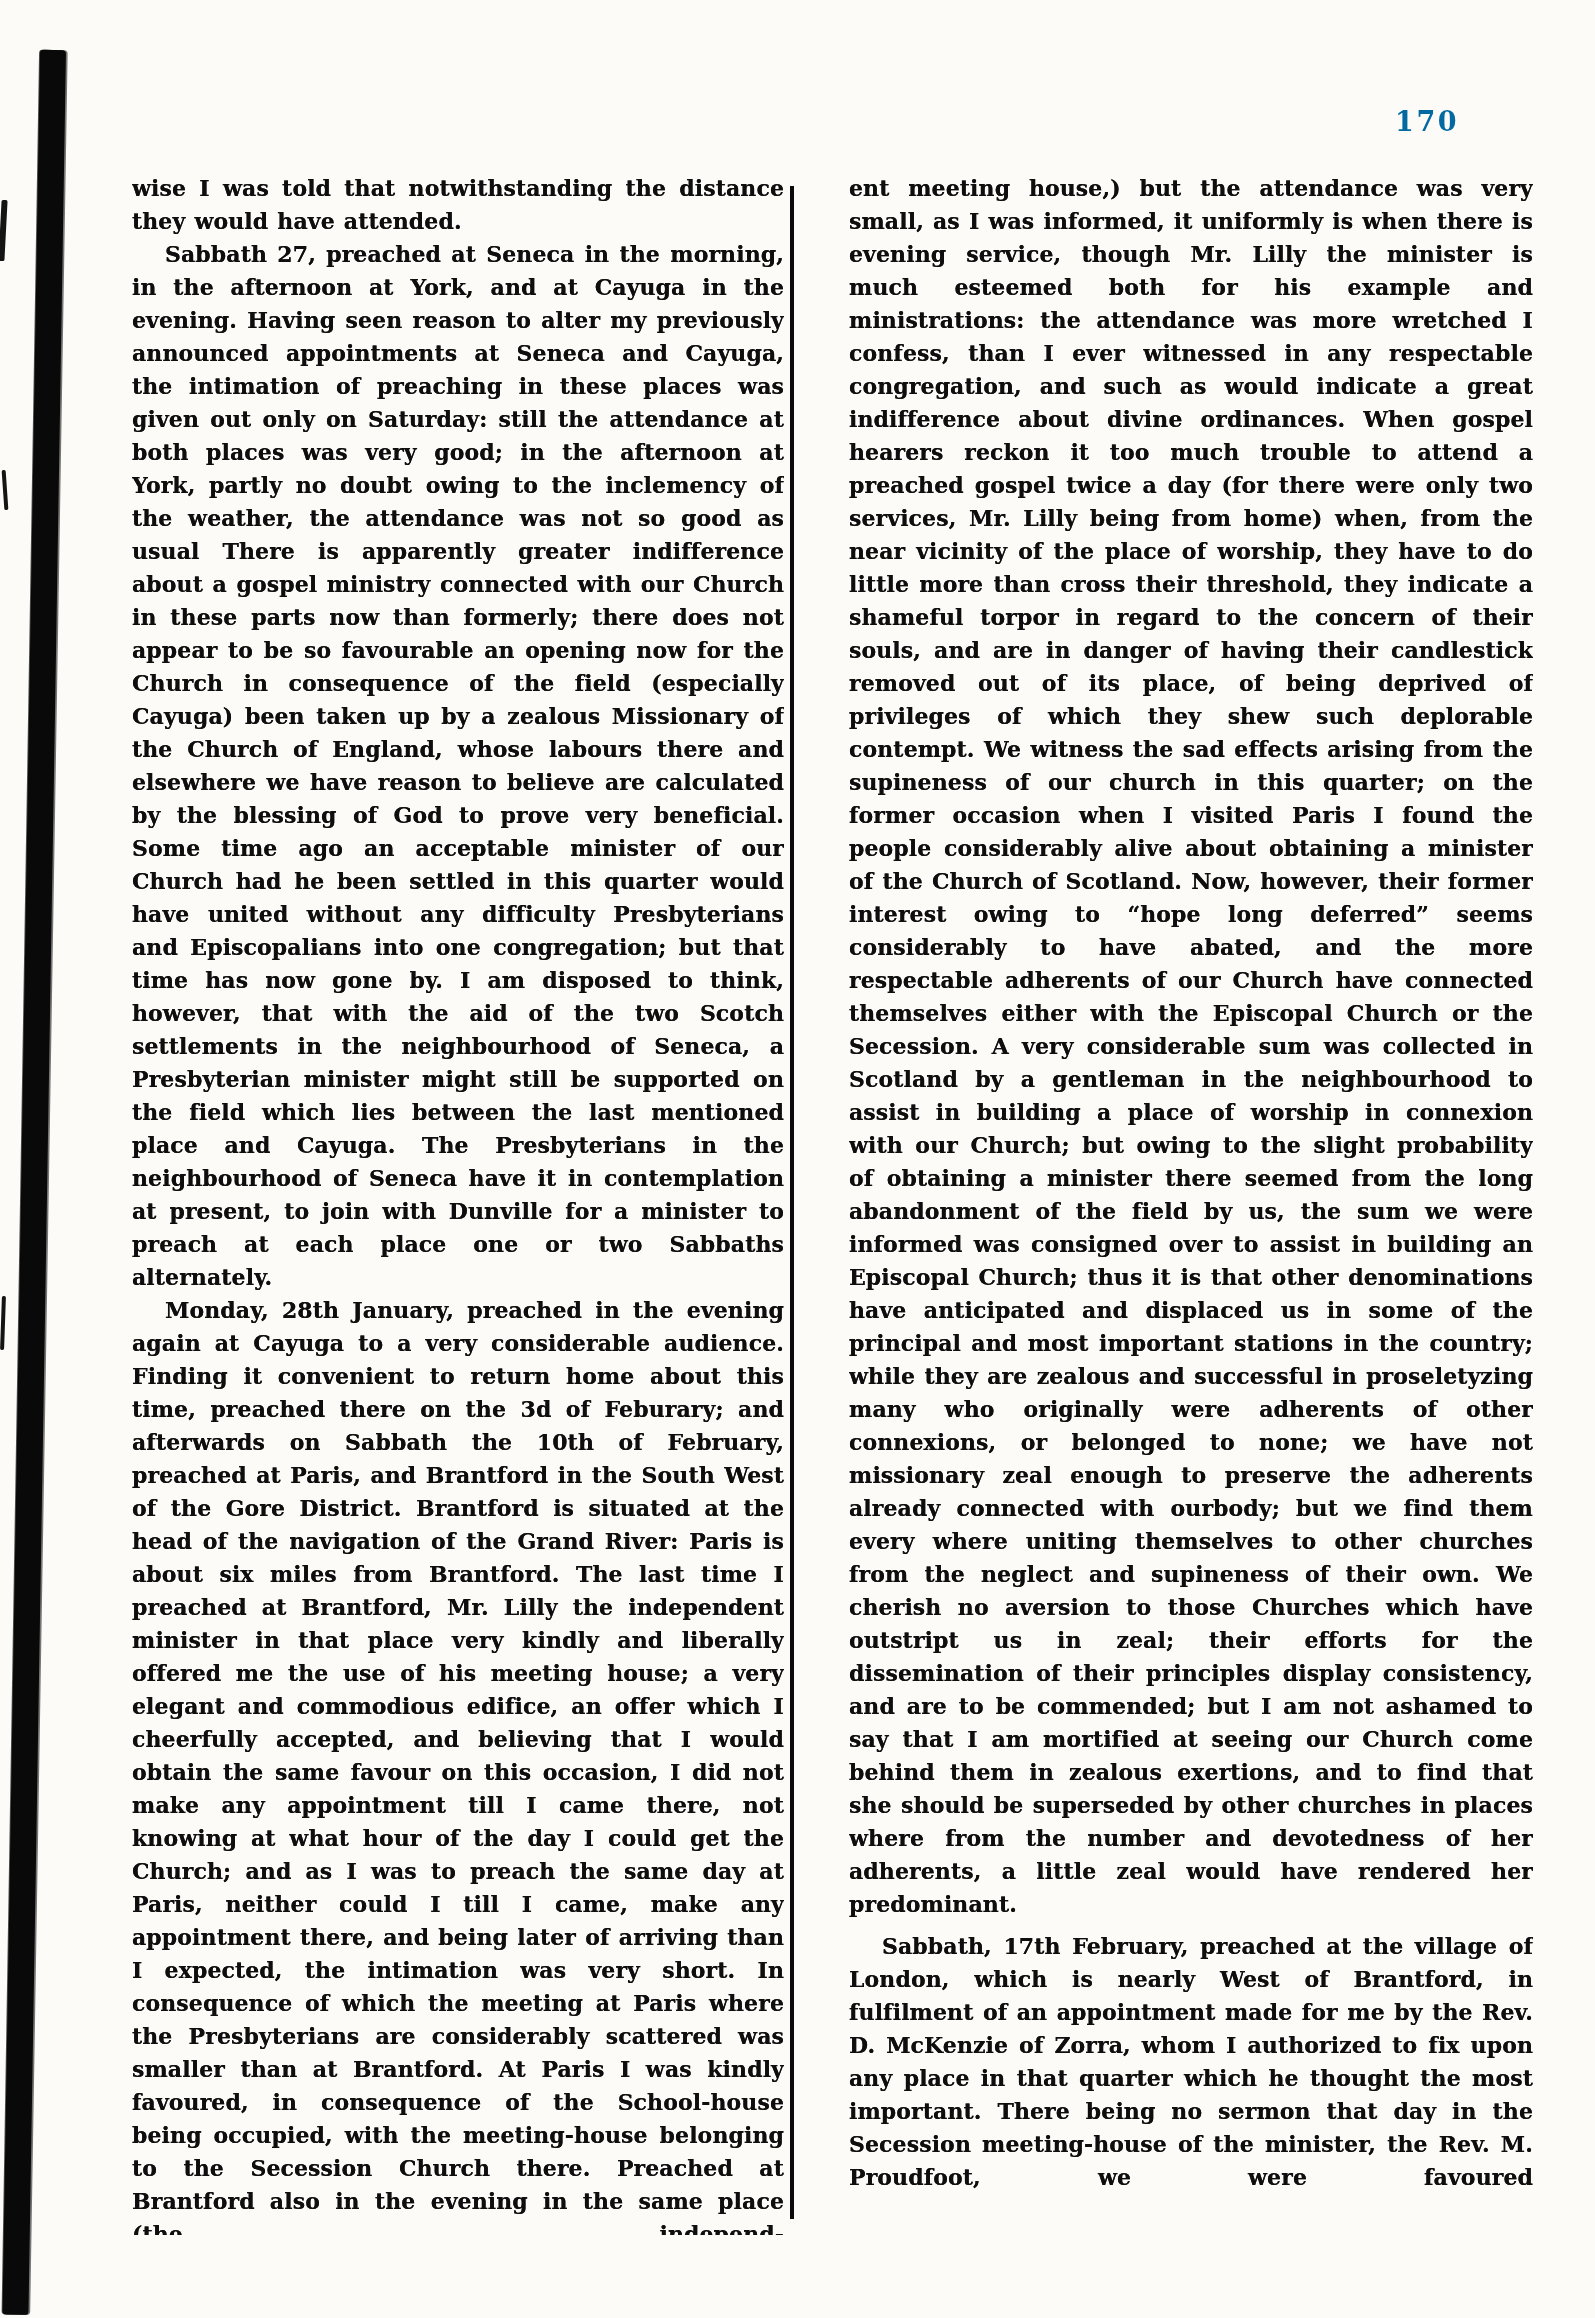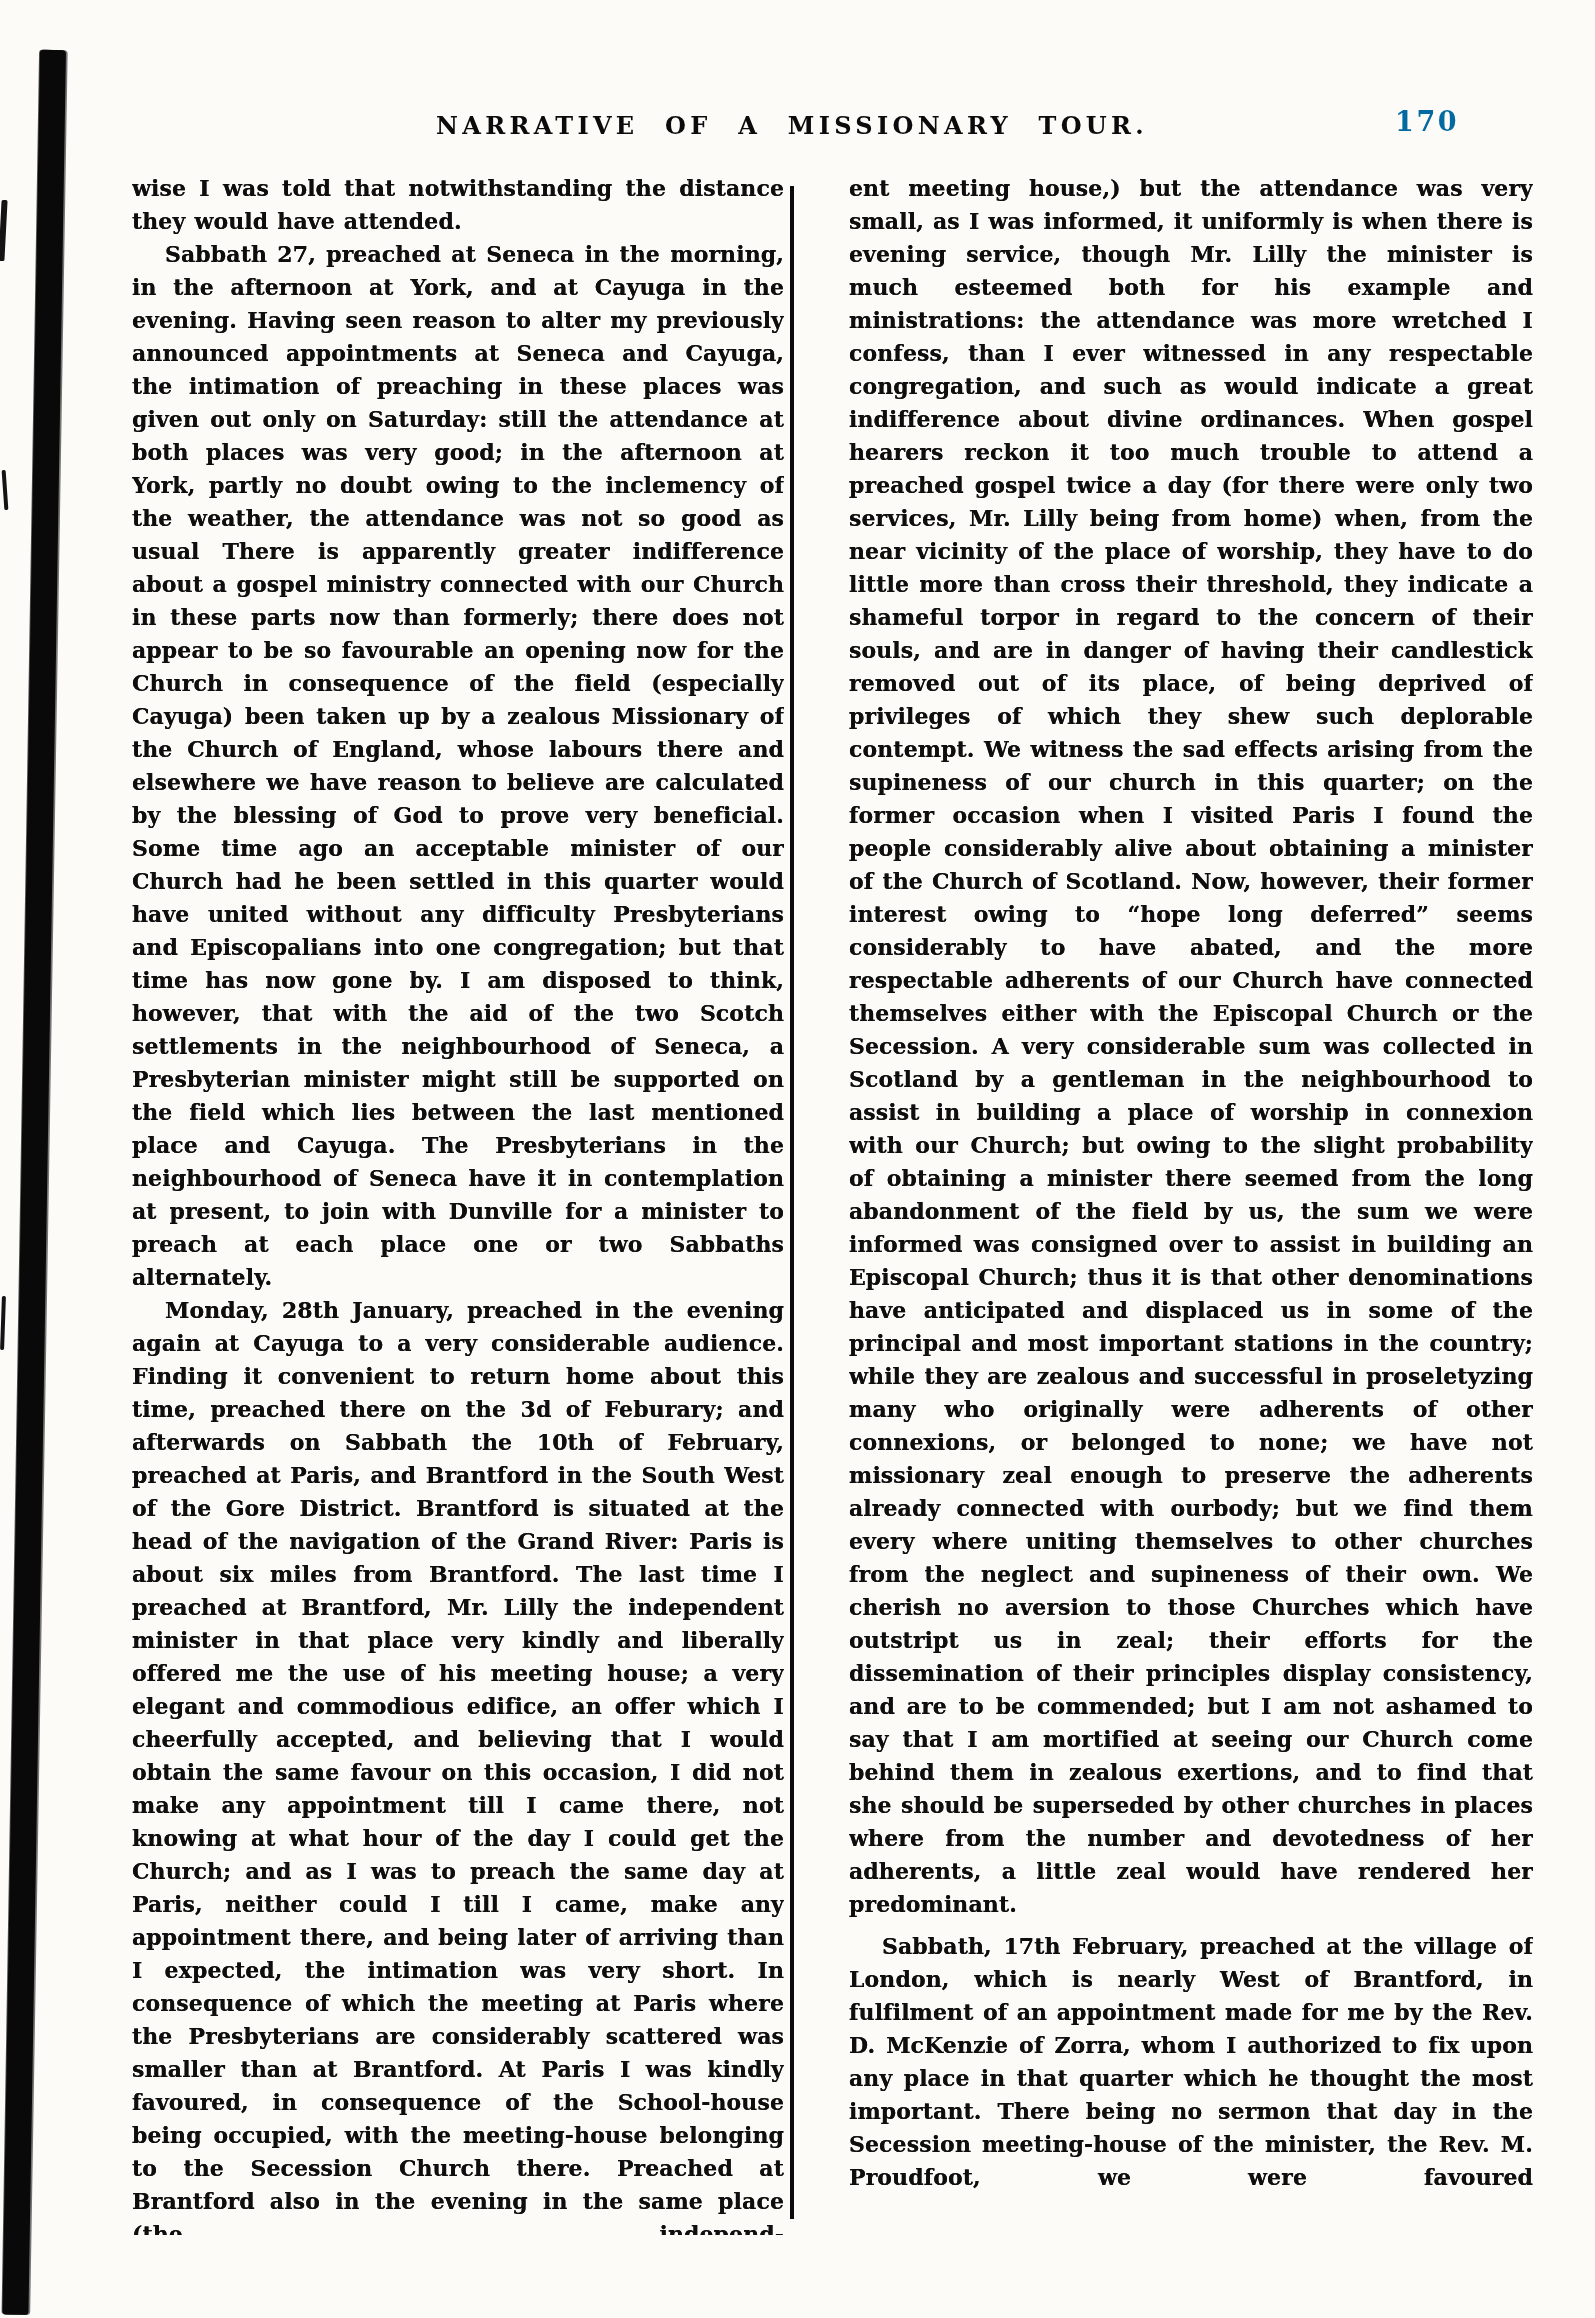--- a/index.html
+++ b/index.html
@@ -91,21 +91,20 @@
 </head>
 <body>
 
 <div class="page">
 
   <div class="ink-bar"></div>
   <div class="ink-speck speck-1"></div>
   <div class="ink-speck speck-2"></div>
   <div class="ink-speck speck-3"></div>
 
-  <div class="running-head">NARRATIVE OF A MISSIONARY TOUR.</div>
 
   <div class="page-number">170</div>
 
   <div class="column-divider"></div>
 
   <div class="col col-left">
     <p>wise I was told that notwithstanding the distance they would have attended.</p>
     <p class="indent">Sabbath 27, preached at Seneca in the morning, in the afternoon at York, and at Cayuga in the evening. Having seen reason to alter my previously announced appointments at Seneca and Cayuga, the intimation of preaching in these places was given out only on Saturday: still the attendance at both places was very good; in the afternoon at York, partly no doubt owing to the inclemency of the weather, the attendance was not so good as usual There is apparently greater indifference about a gospel ministry connected with our Church in these parts now than formerly; there does not appear to be so favourable an opening now for the Church in consequence of the field (especially Cayuga) been taken up by a zealous Missionary of the Church of England, whose labours there and elsewhere we have reason to believe are calculated by the blessing of God to prove very beneficial. Some time ago an acceptable minister of our Church had he been settled in this quarter would have united without any difficulty Presbyterians and Episcopalians into one congregation; but that time has now gone by. I am disposed to think, however, that with the aid of the two Scotch settlements in the neighbourhood of Seneca, a Presbyterian minister might still be supported on the field which lies between the last mentioned place and Cayuga. The Presbyterians in the neighbourhood of Seneca have it in contemplation at present, to join with Dunville for a minister to preach at each place one or two Sabbaths alternately.</p>
     <p class="indent cont-end">Monday, 28th January, preached in the evening again at Cayuga to a very considerable audience. Finding it convenient to return home about this time, preached there on the 3d of Feburary; and afterwards on Sabbath the 10th of February, preached at Paris, and Brantford in the South West of the Gore District. Brantford is situated at the head of the navigation of the Grand River: Paris is about six miles from Brantford. The last time I preached at Brantford, Mr. Lilly the independent minister in that place very kindly and liberally offered me the use of his meeting house; a very elegant and commodious edifice, an offer which I cheerfully accepted, and believing that I would obtain the same favour on this occasion, I did not make any appointment till I came there, not knowing at what hour of the day I could get the Church; and as I was to preach the same day at Paris, neither could I till I came, make any appointment there, and being later of arriving than I expected, the intimation was very short. In consequence of which the meeting at Paris where the Presbyterians are considerably scattered was smaller than at Brantford. At Paris I was kindly favoured, in consequence of the School-house being occupied, with the meeting-house belonging to the Secession Church there. Preached at Brantford also in the evening in the same place (the independ-</p>
   </div>

